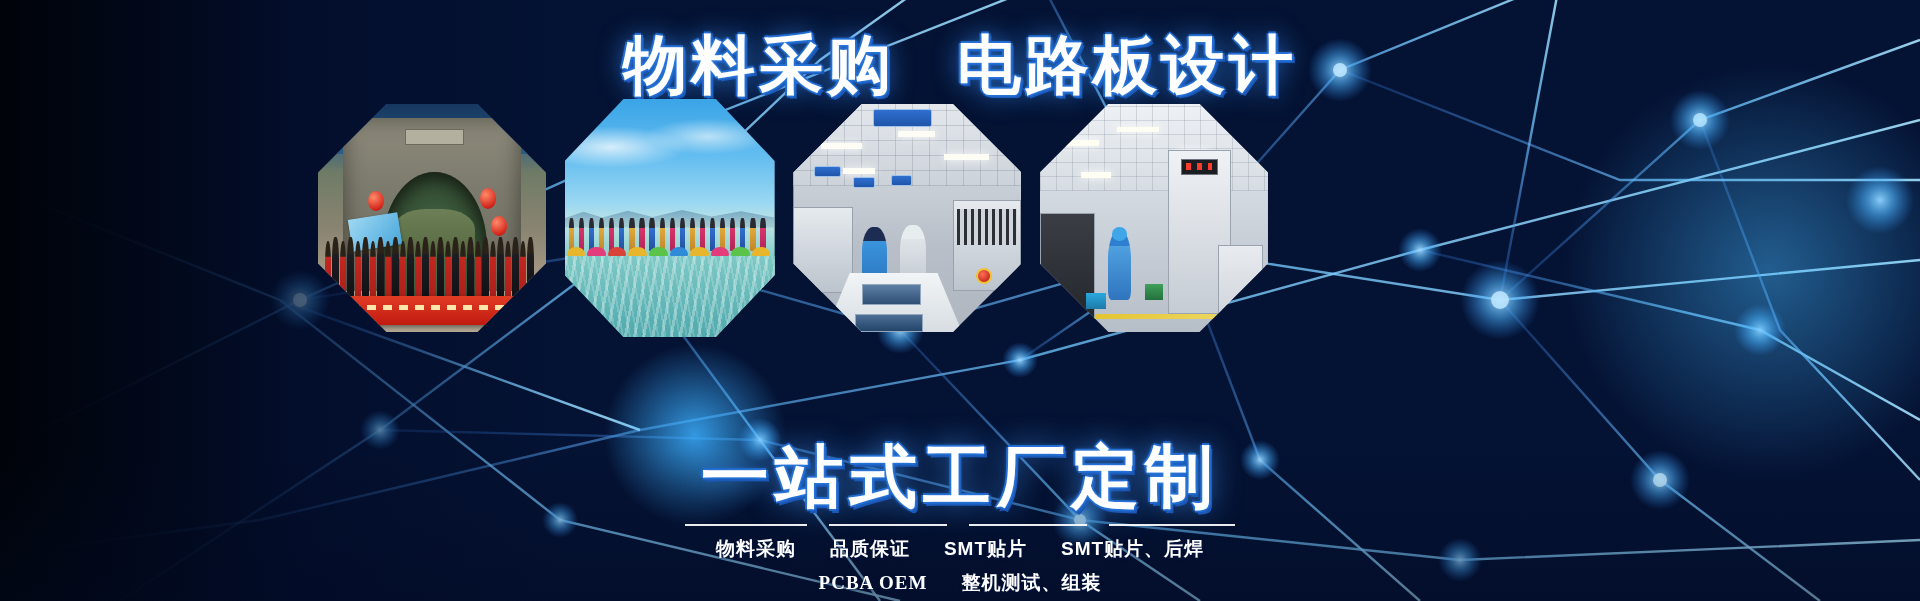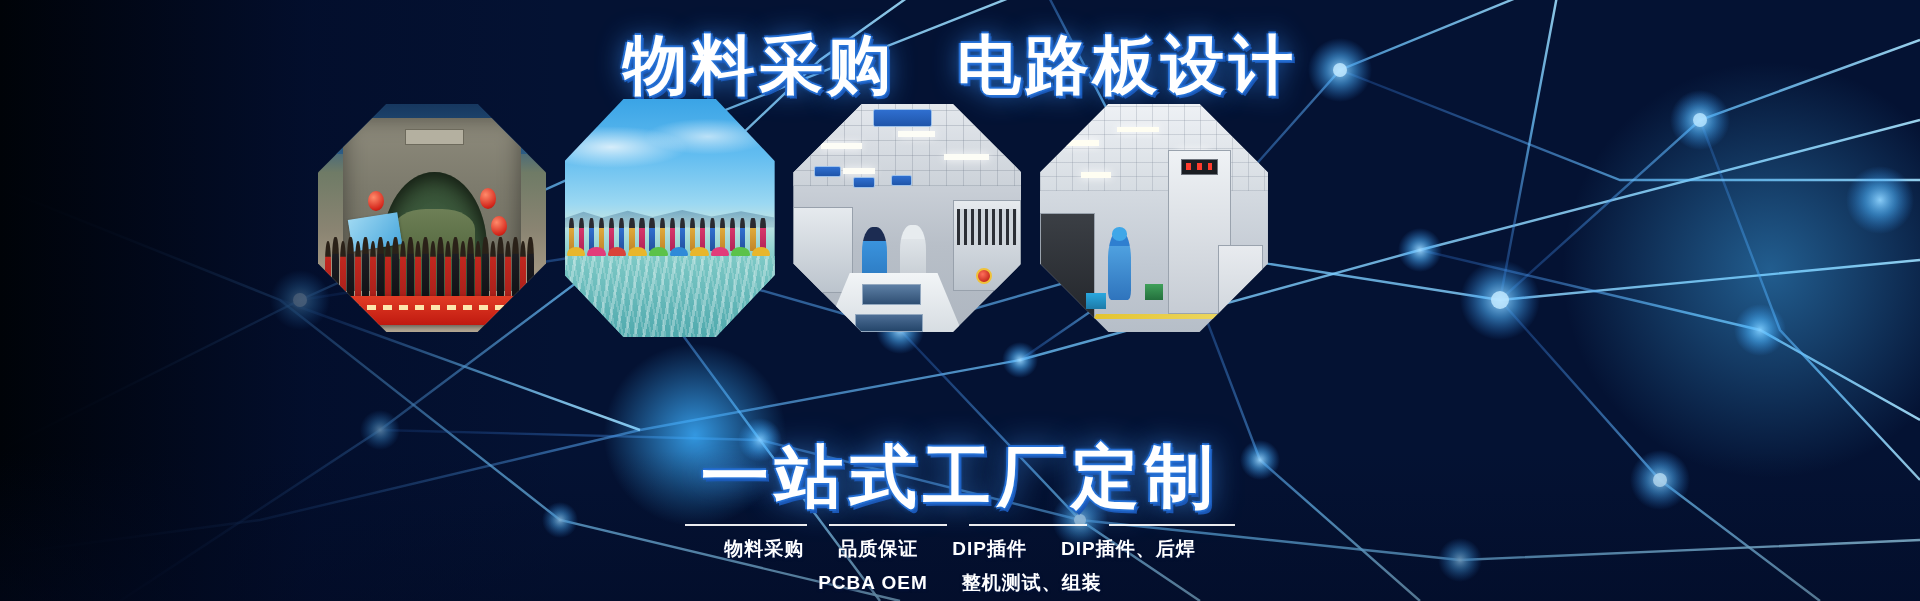--- a/index.html
+++ b/index.html
@@ -236,21 +236,21 @@
   .dividers span:nth-child(3){ width:118px; }
   .dividers span:nth-child(4){ width:126px; }
 
   .services{
     position:absolute; left:0; width:1920px; text-align:center;
     color:#ffffff; font-weight:bold; font-size:19px; letter-spacing:1px;
     text-shadow:0 1px 3px rgba(0,20,70,.85);
     white-space:nowrap;
   }
   .services.row1{ top:536px; }
-  .services.row2{ top:570px; }
+  .services.row2{ top:570px;font-family:Liberation Serif, serif; }
   .services .sp{ display:inline-block; width:34px; }
 
   
   .blob{ position:absolute; border-radius:50%; pointer-events:none; }
 </style>
 </head>
 <body>
 
 <div class="banner">
 
@@ -467,20 +467,20 @@
   <div class="subhead">一站式工厂定制</div>
 
   <div class="dividers">
     <span></span>
     <span></span>
     <span></span>
     <span></span>
   </div>
 
   <div class="services row1">
-    <span>物料采购</span><span class="sp"></span><span>品质保证</span><span class="sp"></span><span>DIP插件</span><span class="sp"></span><span>DIP插件、后焊</span>
+    <span>物料采购</span><span class="sp"></span><span>品质保证</span><span class="sp"></span><span>SMT贴片</span><span class="sp"></span><span>SMT贴片、后焊</span>
   </div>
 
   <div class="services row2">
     <span>PCBA OEM</span><span class="sp"></span><span>整机测试、组装</span>
   </div>
 
 </div>
 
 </body></html>

